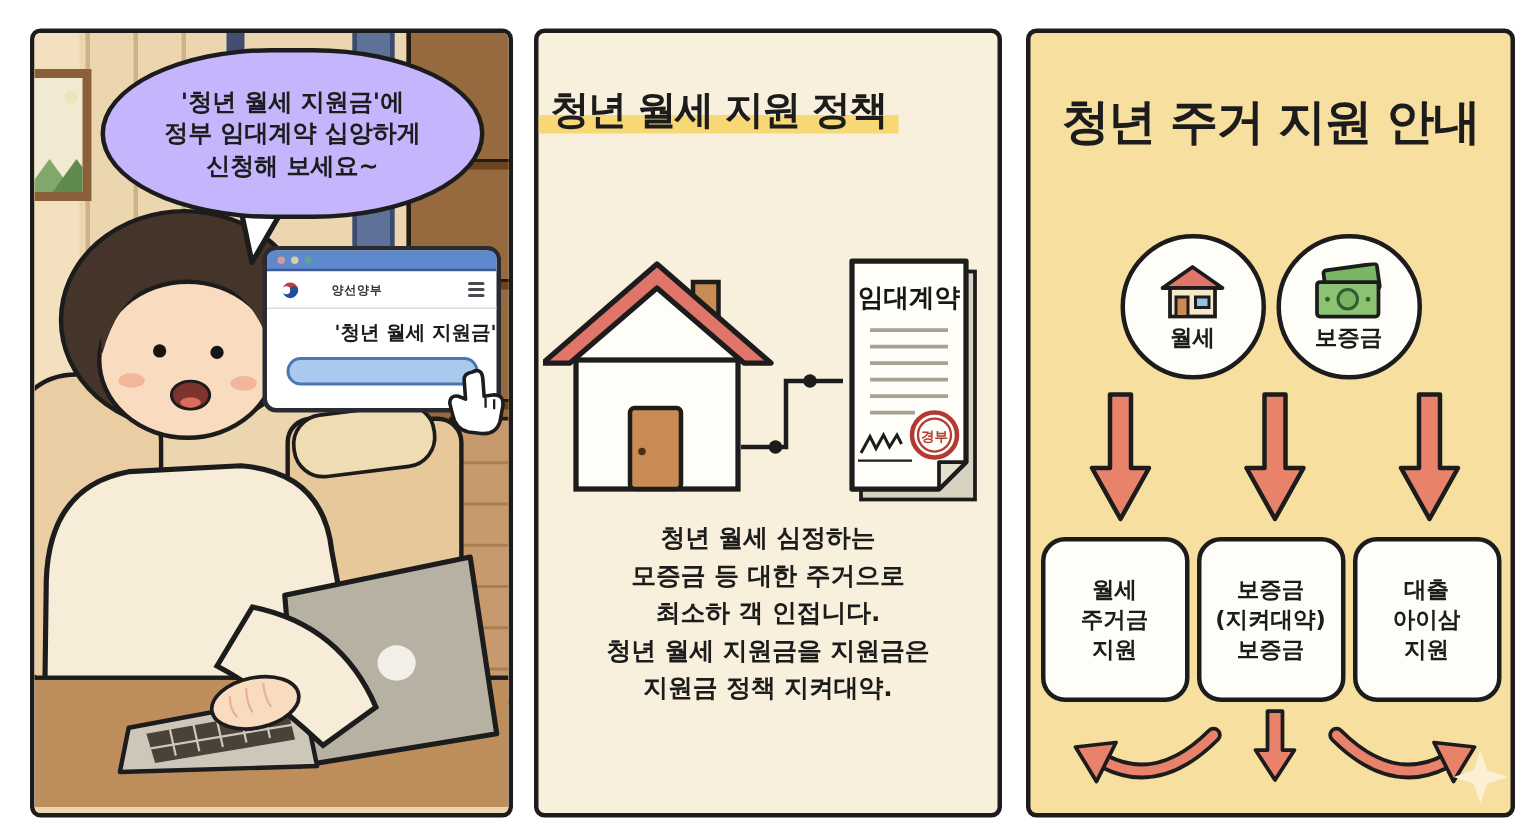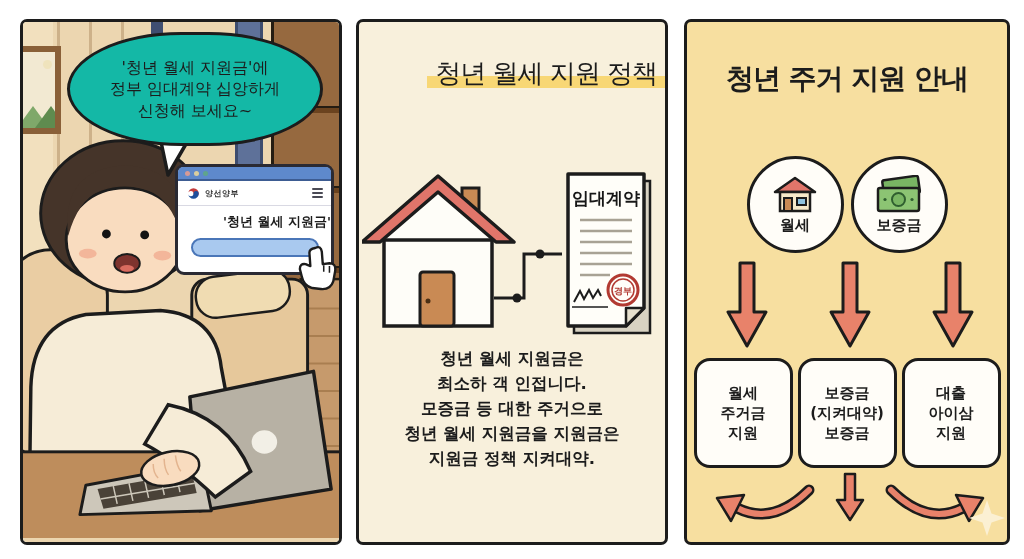--- a/index.html
+++ b/index.html
@@ -24,47 +24,47 @@
   .navy-strip{position:absolute;left:128px;top:0;width:12px;height:72px;background:#3F4E71}
   .curtain{position:absolute;left:212px;top:0;width:28px;height:214px;background:#5E7199;border:3px solid #3D4C6E;border-top:none}
   .bookshelf{position:absolute;left:248px;top:0;width:74px;height:340px;background:#96693F;border-left:3px solid #241c12}
   .shelf-board{position:absolute;left:0;width:100%;height:7px;background:#6B431F;border-top:2px solid #241c12}
   .book{position:absolute;border:2px solid #241c12;border-radius:2px}
   .frame{position:absolute;left:-8px;top:24px;width:46px;height:88px;background:#F2E9D2;border:6px solid #8A6038;overflow:hidden}
   .mtn{position:absolute;width:0;height:0;border-left:16px solid transparent;border-right:16px solid transparent;border-bottom:22px solid #7FA86A;bottom:0}
   .scene-svg{position:absolute;inset:0;pointer-events:none}
 
   
-  .bubble{position:absolute;left:44px;top:10px;width:256px;height:114px;background:#14b8a6;
+  .bubble{position:absolute;left:44px;top:10px;width:256px;height:114px;background:#c4b5fd;
     border:3.5px solid var(--ink);border-radius:50%/56%;display:flex;flex-direction:column;
-    justify-content:center;text-align:center;font-weight:400;font-size:16px;line-height:1.34;z-index:6}
+    justify-content:center;text-align:center;font-weight:700;font-size:16px;line-height:1.34;z-index:6}
   .bubble-tail{position:absolute;left:134px;top:114px;width:36px;height:42px;z-index:5}
 
   
   .browser{position:absolute;left:152px;top:142px;width:159px;height:111px;background:#fff;
     border:3px solid #2a2a33;border-radius:9px;z-index:7;overflow:visible}
   .b-header{height:14px;background:var(--browser-blue);border-radius:5px 5px 0 0;display:flex;align-items:center;gap:4px;padding-left:7px;border-bottom:2px solid #3D5C92}
   .dot{width:5px;height:5px;border-radius:50%}
   .b-toolbar{height:25px;display:flex;align-items:center;padding:0 8px;border-bottom:1.5px solid #D9D9E3}
   .b-logo{width:15px;height:15px;flex:0 0 auto}
-  .b-logo-text{font-size:8px;font-weight:800;color:#333;margin-left:4px;letter-spacing:.5px}
+  .b-logo-text{font-size:8px;font-weight:800;color:#333;margin-left:20px;letter-spacing:.5px}
   .hamburger{margin-left:auto;display:flex;flex-direction:column;gap:2px}
   .hamburger i{display:block;width:11px;height:1.8px;background:#4a4a55;border-radius:1px}
   .b-query{margin-top:7px;text-align:right;font-size:13px;font-weight:800}
   .b-pill{margin:7px auto 0;width:128px;height:19px;background:var(--search-pill);border:2px solid #4A76B8;border-radius:10px}
   .hand-cursor{position:absolute;right:-8px;bottom:-20px;width:42px;height:48px}
 
   
-  .m-title{position:absolute;top:34px;left:0;right:0;text-align:right;font-size:26px;font-weight:400;letter-spacing:-1px}
+  .m-title{position:absolute;top:34px;left:0;right:0;text-align:left;font-size:26px;font-weight:700;letter-spacing:-1px}
   .m-title .hl{background:linear-gradient(to top,var(--title-highlight) 40%,transparent 40%);padding:0 8px}
   .m-illu{position:absolute;top:128px;left:50%;transform:translateX(-50%)}
   .m-body{position:absolute;top:324px;left:0;right:0;text-align:center;font-size:16.5px;font-weight:700;line-height:1.52}
 
   
-  .r-title{position:absolute;top:38px;left:0;right:0;text-align:center;font-size:28px;font-weight:800;letter-spacing:-1px}
+  .r-title{position:absolute;top:38px;left:0;right:0;text-align:center;font-size:32px;font-weight:800;letter-spacing:-1px}
   .r-circles{position:absolute;top:134px;left:0;right:0;display:flex;justify-content:center;gap:7px;padding:0 10px}
   .circle{width:97px;height:97px;background:#FFFDF8;border:3px solid var(--ink);border-radius:50%;
     display:flex;flex-direction:column;align-items:center;justify-content:center}
   .circle .label{font-size:15px;font-weight:800;margin-top:1px;white-space:nowrap}
   .big-arrow{position:absolute;top:238px;width:44px;height:92px}
   .r-boxes{position:absolute;top:336px;left:0;right:0;display:flex;justify-content:center;gap:5px}
   .rbox{width:99px;height:110px;background:#FFFDF8;border:3px solid var(--ink);border-radius:16px;
     display:flex;flex-direction:column;align-items:center;justify-content:center;text-align:center;
     font-size:15px;font-weight:800;line-height:1.35}
   .curved{position:absolute;top:452px;width:102px;height:58px}
@@ -207,23 +207,23 @@
         <path d="M210,157 h36" stroke="#1c1c1c" stroke-width="1.5"></path>
         <g>
           <circle cx="261" cy="140" r="15" fill="#FFFEF9" stroke="#B23A32" stroke-width="3"></circle>
           <circle cx="261" cy="140" r="11" fill="none" stroke="#B23A32" stroke-width="1.5"></circle>
           <text x="261" y="144" text-anchor="middle" font-size="9" font-weight="800" fill="#B23A32">경부</text>
         </g>
       </g>
     </svg>
 
     <div class="m-body">
-      <div>청년 월세 지원금은</div>
+      <div>청년 월세 심정하는</div>
+      <div>모증금 등 대한 주거으로</div>
       <div>최소하 객 인접니다.</div>
-      <div>모증금 등 대한 주거으로</div>
       <div>청년 월세 지원금을 지원금은</div>
       <div>지원금 정책 지켜대약.</div>
     </div>
   </div>
 
   <div class="panel" id="panel-right">
     <div class="r-title">청년 주거 지원 안내</div>
 
     <div class="r-circles">
       <div class="circle">

